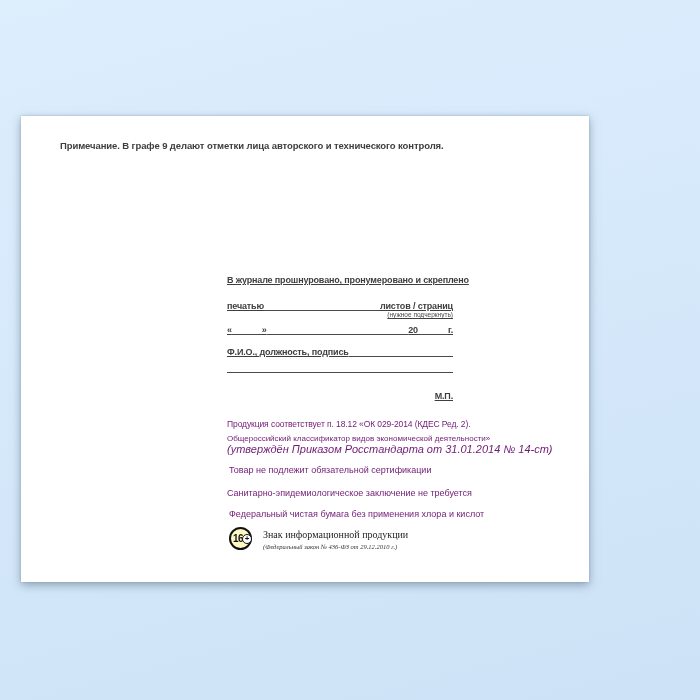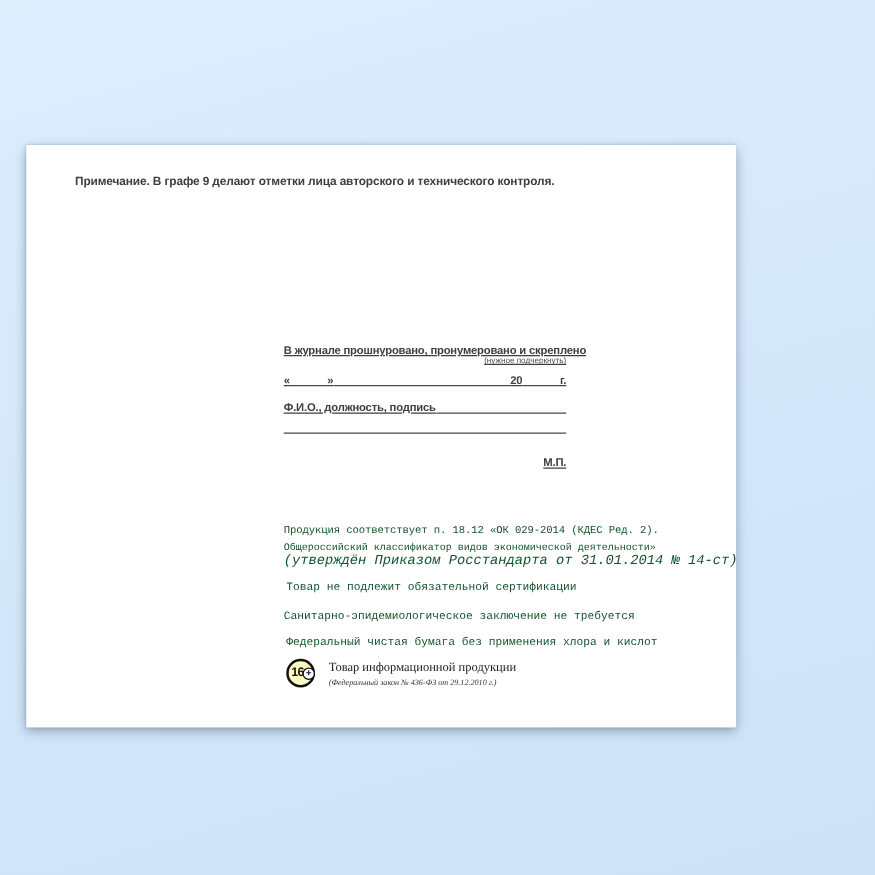--- a/index.html
+++ b/index.html
@@ -77,22 +77,22 @@
   .mp {
     margin-top: 17px;
     text-align: right;
   }
   
   .cert {
     position: absolute;
     left: 206px;
     top: 303px;
     width: 260px;
-    color: #14532d;
-    font-family: Liberation Mono, monospace;
+    color: #701a75;
+    font-family: Liberation Sans, sans-serif;
     white-space: nowrap;
   }
   .c1 { font-size: 8.5px; line-height: 11px; letter-spacing: -0.1px; }
   .c2 { font-size: 8px;   line-height: 11px; margin-top: 3px; }
   .c3 { font-size: 11px; line-height: 11px; font-style: italic; }
   .stmt { font-size: 9px; line-height: 12px; }
   .s1 { margin-top: 11px; }
   .s2 { margin-top: 9px; padding-left: 2px; }
   .s3 { margin-top: 9px; padding-left: 2px; }
   
@@ -152,20 +152,25 @@
 <body>
 
 <div class="scene">
   <div class="page">
 
     <div class="note">Примечание. В графе 9 делают отметки лица авторского и технического контроля.</div>
 
     <div class="mid">
       <div class="m-line">В журнале прошнуровано, пронумеровано и скреплено</div>
 
+      <div class="m-row row-stamp">
+        <span>печатью</span>
+        <span class="fill"></span>
+        <span>листов / страниц</span>
+      </div>
       <div class="hint">(нужное подчеркнуть)</div>
 
       <div class="m-row row-date">
         <span>«</span>
         <span class="fill w30"></span>
         <span>»</span>
         <span class="fill"></span>
         <span>20</span>
         <span class="fill w30"></span>
         <span>г.</span>
@@ -189,19 +194,19 @@
       <div class="stmt s1">Санитарно-эпидемиологическое заключение не требуется</div>
       <div class="stmt s3">Федеральный чистая бумага без применения хлора и кислот</div>
     </div>
 
     <div class="age">
       <div class="badge">
         <span class="badge-num">16</span>
         <span class="badge-plus">+</span>
       </div>
       <div class="age-text">
-        <div class="age-title">Товар информационной продукции</div>
+        <div class="age-title">Знак информационной продукции</div>
         <div class="age-law">(Федеральный закон № 436-ФЗ от 29.12.2010 г.)</div>
       </div>
     </div>
 
   </div>
 </div>
 
 </body></html>

